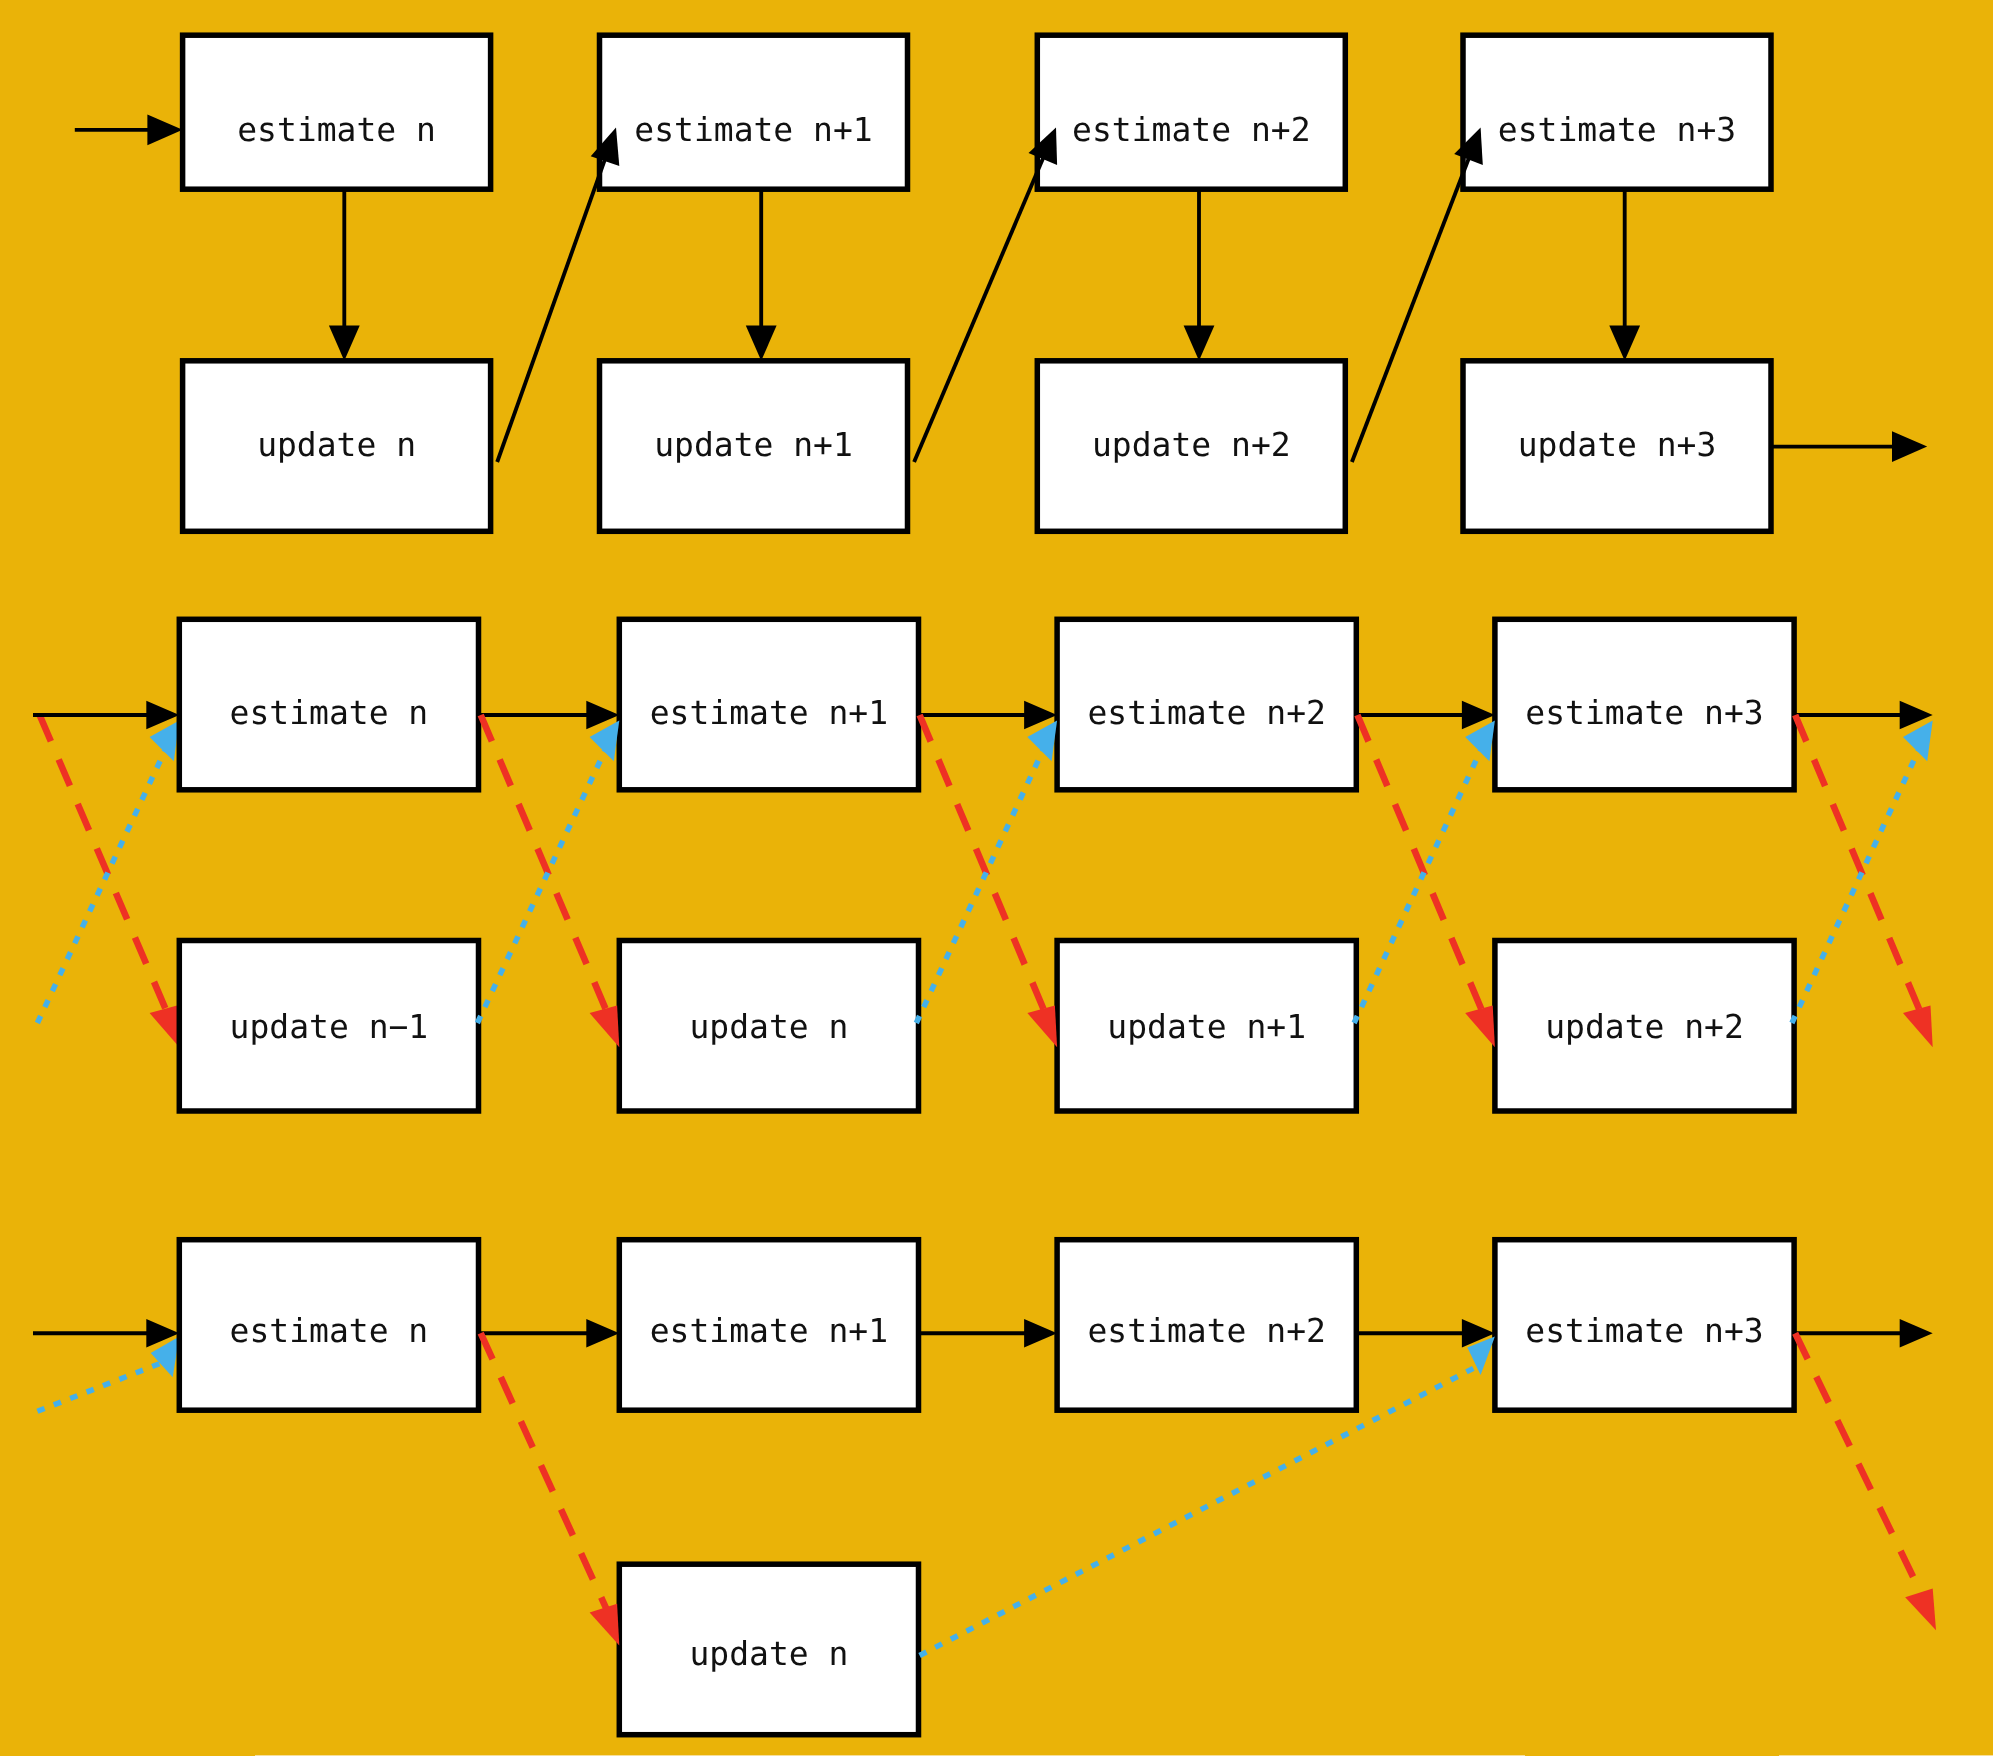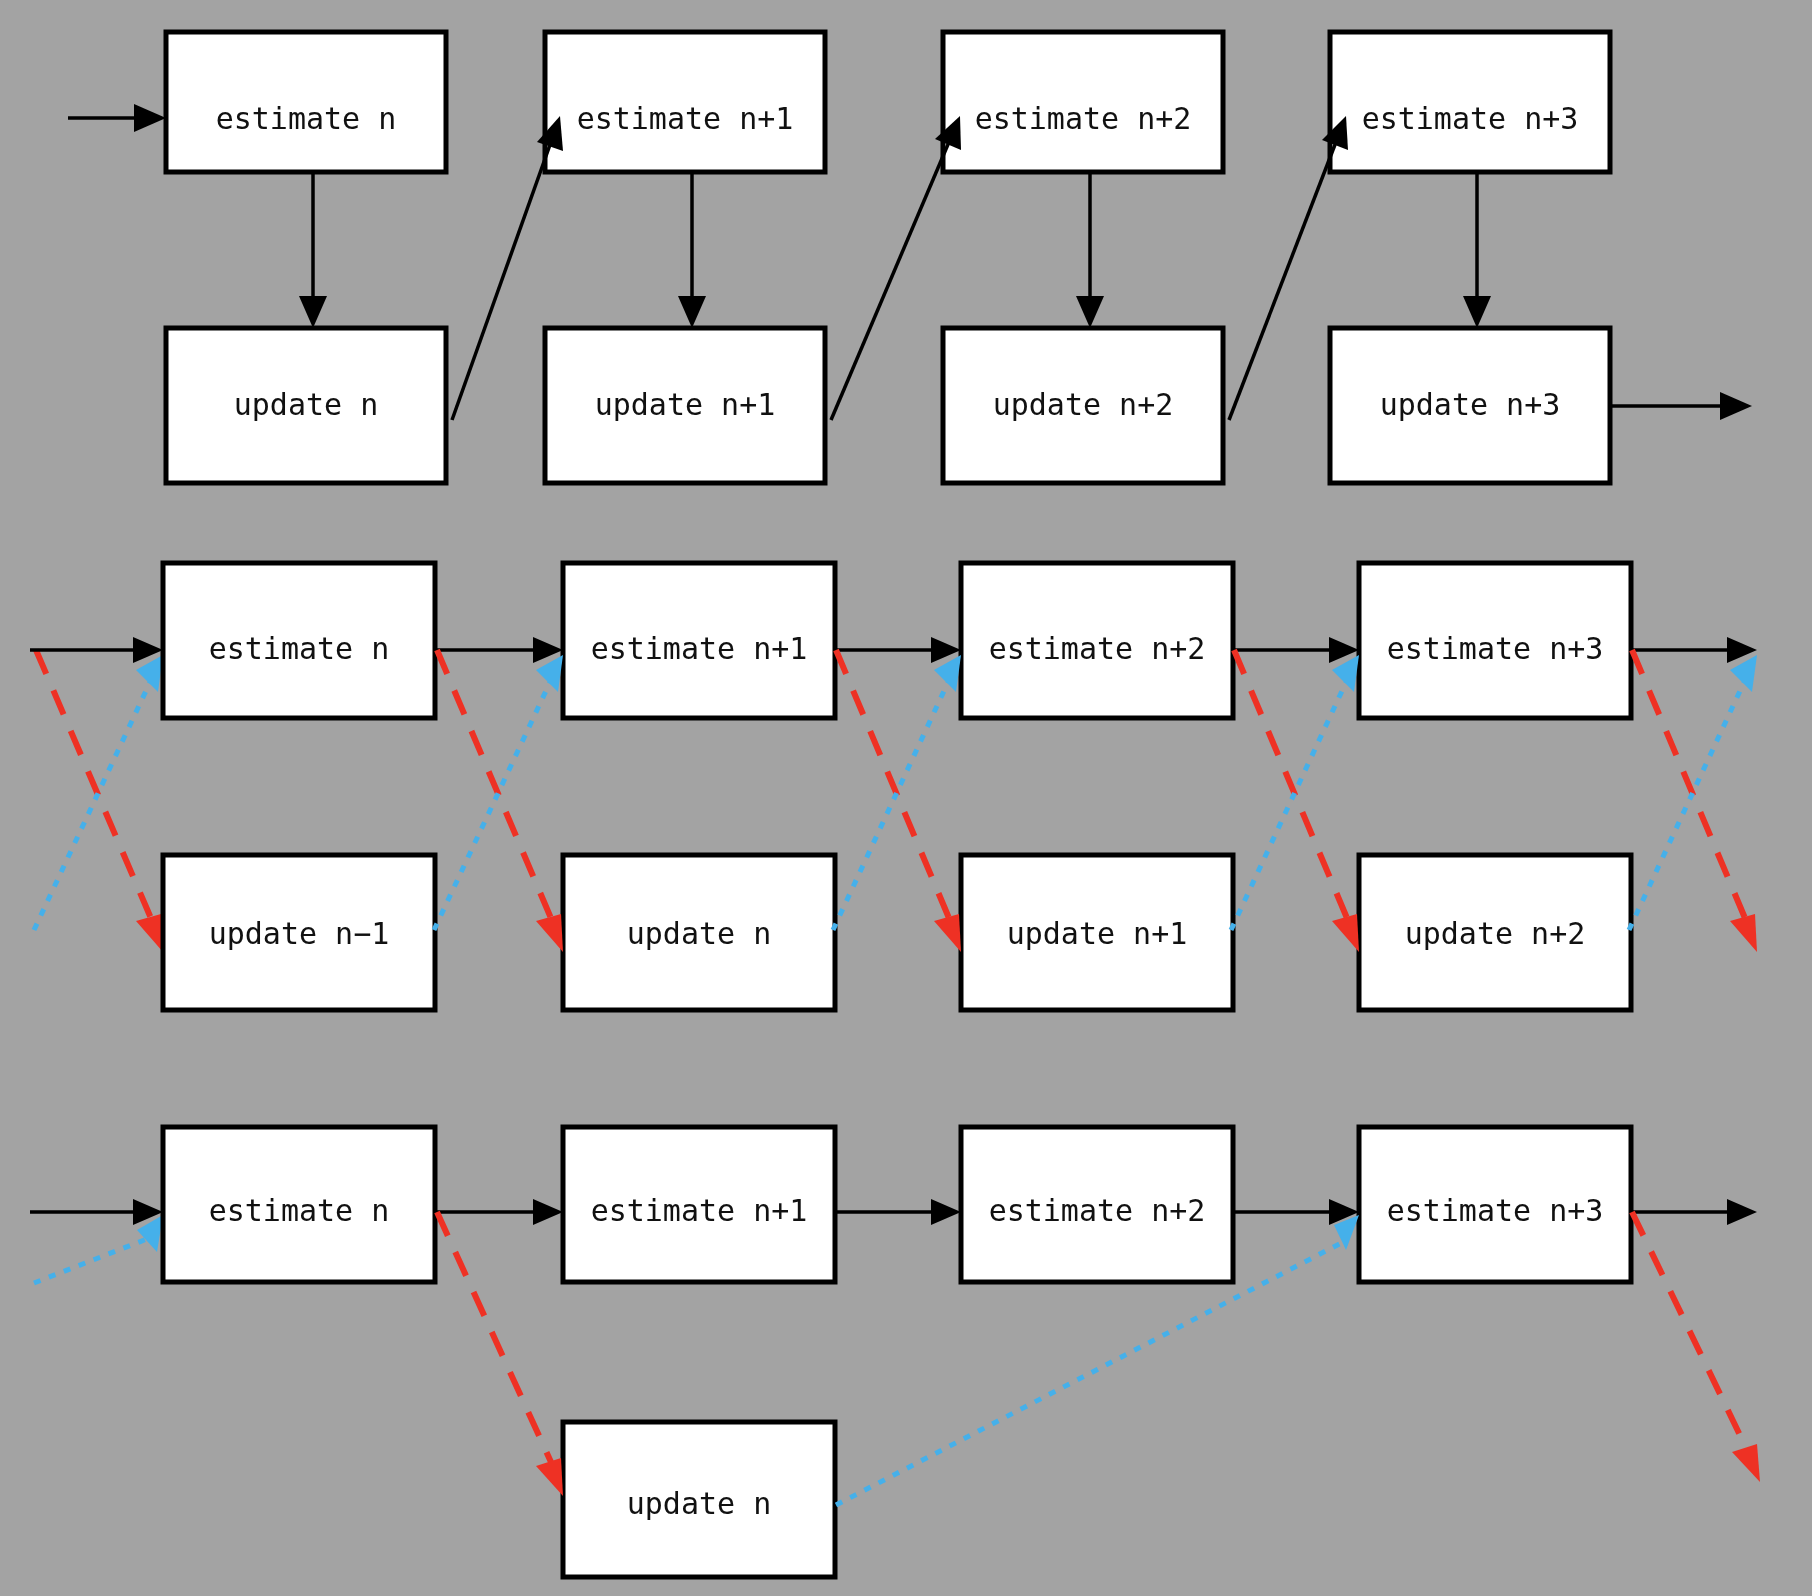--- a/index.html
+++ b/index.html
@@ -7,21 +7,21 @@
     padding: 0;
     background: #ffffff;
   }
   body {
     font-family: "DejaVu Sans Mono", "Liberation Mono", monospace;
   }
   #diagram-root {
     position: relative;
     width: 1812px;
     height: 1596px;
-    background: #a3a3a3;
+    background: #eab308;
     overflow: hidden;
   }
   svg.canvas {
     position: absolute;
     top: 0;
     left: 0;
     width: 1812px;
     height: 1596px;
     display: block;
   }

